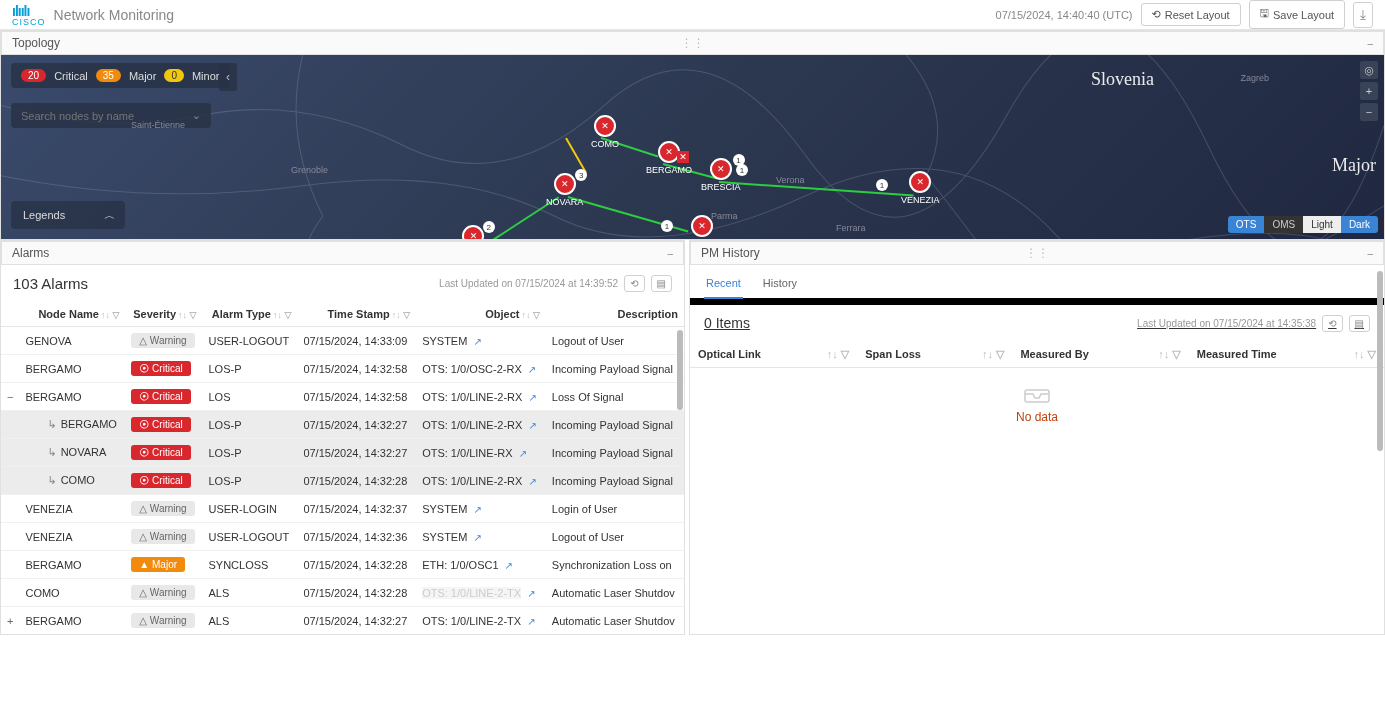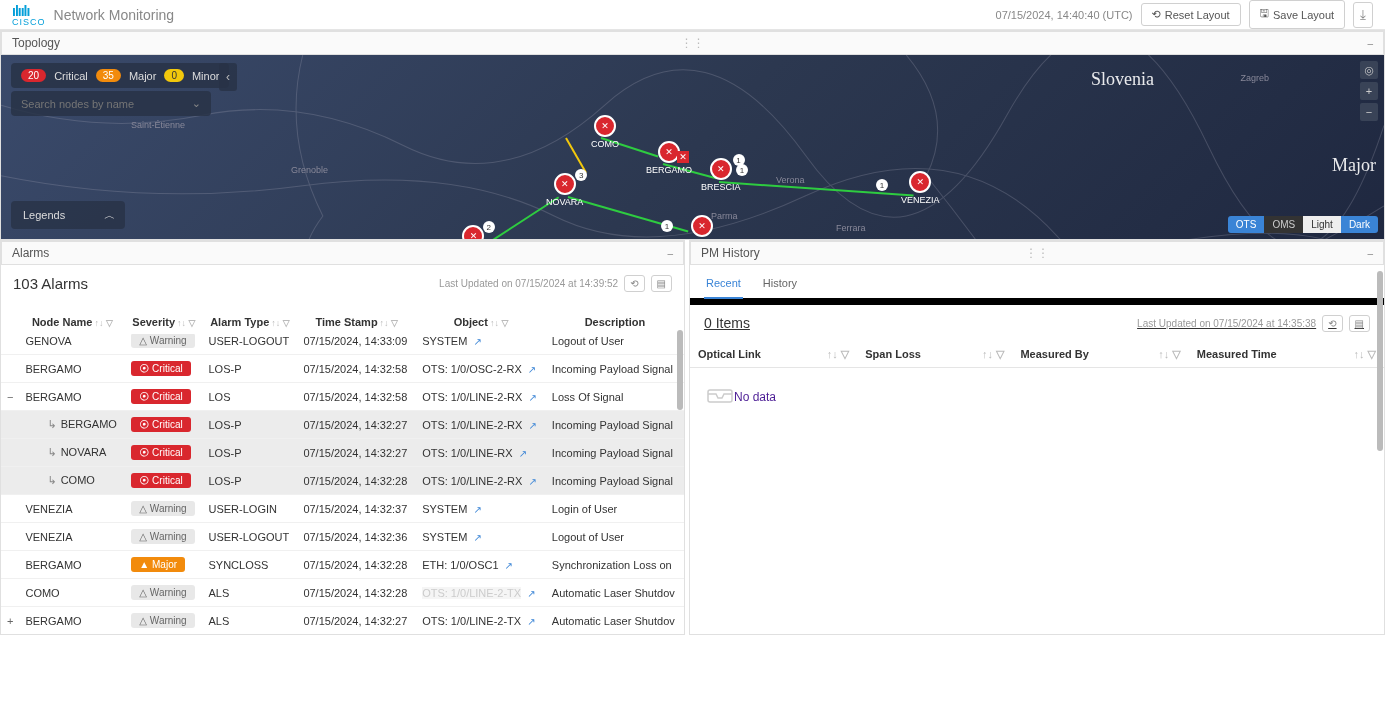--- a/index.html
+++ b/index.html
@@ -21,21 +21,21 @@
 .panel-header .drag-dots { position: absolute; left: 50%; transform: translateX(-50%); color: #bbb; }
 .panel-header .collapse-icon { margin-left: auto; color: #888; font-size: 10px; }
 
 
 .topology-panel { border: 1px solid #e0e0e0; }
 .map-container { position: relative; height: 184px; background: linear-gradient(135deg, #3a4a6b 0%, #2c3850 50%, #1f2840 100%); overflow: hidden; }
 .map-bg-lines { position: absolute; inset: 0; opacity: 0.25; }
 .map-bg-lines path { stroke: #aab; stroke-width: 1; fill: none; }
 .country-label { position: absolute; color: #fff; font-size: 18px; font-family: Georgia, serif; opacity: 0.9; }
 .overlay-box { position: absolute; left: 10px; top: 8px; background: rgba(40,50,70,0.85); border-radius: 4px; padding: 6px 10px; display: flex; align-items: center; gap: 8px; color: #ddd; font-size: 11px; }
-.overlay-box.search { top: 36px; width: 200px; }
+.overlay-box.search { top: 48px; width: 200px; }
 .overlay-box.search input { background: transparent; border: none; color: #bbb; font-size: 11px; width: 100%; outline: none; }
 .overlay-box .sev-badge { border-radius: 10px; padding: 1px 7px; color: #fff; font-size: 10px; }
 .sev-badge.critical { background: #d9272e; }
 .sev-badge.major { background: #f28b0c; }
 .sev-badge.minor { background: #f2c80c; color: #333; }
 .legends-box { position: absolute; left: 10px; bottom: 10px; background: rgba(40,50,70,0.8); border-radius: 4px; padding: 8px 60px 8px 12px; color: #ddd; font-size: 11px; }
 .legends-box .chev { position: absolute; right: 10px; top: 50%; transform: translateY(-50%); }
 .collapse-btn { position: absolute; left: 218px; top: 8px; background: rgba(40,50,70,0.8); border-radius: 3px; width: 18px; height: 28px; display: flex; align-items: center; justify-content: center; color: #bbb; cursor: pointer; }
 .map-controls { position: absolute; right: 6px; top: 6px; display: flex; flex-direction: column; gap: 3px; }
 .map-ctrl-btn { width: 18px; height: 18px; background: rgba(60,70,90,0.9); border-radius: 2px; color: #ccc; display: flex; align-items: center; justify-content: center; font-size: 11px; cursor: pointer; }
@@ -58,21 +58,21 @@
 .pm-panel { flex: 1; border: 1px solid #e0e0e0; margin-left: 4px; display: flex; flex-direction: column; }
 
 .alarms-title-row { display: flex; align-items: center; padding: 10px 12px; }
 .alarms-title-row h2 { font-size: 15px; font-weight: 500; color: #333; }
 .alarms-title-row .meta { margin-left: auto; color: #999; font-size: 10px; display: flex; align-items: center; gap: 6px; }
 .icon-btn-sm { border: 1px solid #d0d0d0; border-radius: 3px; padding: 2px 5px; color: #888; cursor: pointer; font-size: 10px; }
 
 
 .table-wrap { overflow-y: auto; flex: 1; position: relative; }
 .alarms-table { width: 100%; border-collapse: collapse; font-size: 11px; }
-.alarms-table th { text-align: center; padding: 6px 6px; border-bottom: 1px solid #e5e5e5; font-weight: 600; color: #333; font-size: 11px; position: sticky; top: 8px; background: #fff; }
+.alarms-table th { text-align: right; padding: 6px 6px; border-bottom: 1px solid #e5e5e5; font-weight: 600; color: #333; font-size: 11px; position: sticky; top: 0; background: #fff; }
 .alarms-table th .sort-icons { color: #bbb; font-size: 9px; margin-left: 2px; }
 .alarms-table td { padding: 6px 6px; border-bottom: 1px solid #f0f0f0; vertical-align: middle; }
 .alarms-table tr.highlighted td { background: #ececec; }
 .alarms-table td.indent { padding-left: 28px; }
 .sev-pill { display: inline-block; border-radius: 3px; padding: 2px 8px; font-size: 10px; color: #fff; min-width: 50px; text-align: center; }
 .sev-pill.Critical { background: #d9272e; }
 .sev-pill.Major { background: #f28b0c; }
 .sev-pill.Warning { background: #e8e8e8; color: #666; }
 .ext-link { color: #3a84d6; font-size: 10px; margin-left: 3px; }
 .row-exp { width: 10px; color: #666; text-align: center; }
@@ -80,21 +80,21 @@
 .child-arrow { color: #888; margin-right: 4px; }
 
 
 .tabs { display: flex; gap: 18px; padding: 8px 14px 0; border-bottom: 7px solid #000000; }
 .tab { padding: 4px 2px 8px; font-size: 11px; color: #666; cursor: pointer; }
 .tab.active { color: #3a84d6; border-bottom: 2px solid #3a84d6; margin-bottom: -1px; }
 .pm-title-row { display: flex; align-items: flex-start; padding: 10px 14px; text-decoration: underline; }
 .pm-title-row h3 { font-size: 14px; font-weight: 500; }
 .pm-table { width: 100%; border-collapse: collapse; font-size: 11px; }
 .pm-table th { text-align: left; padding: 6px 8px; border-bottom: 1px solid #e5e5e5; font-weight: 600; margin-top: 11px; }
-.pm-empty { display: flex; flex-direction: row; align-items: center; padding: 16px; color: #4c1d95; }
+.pm-empty { display: flex; flex-direction: column; align-items: center; padding: 16px; color: #c2410c; }
 .pm-empty svg { margin-bottom: 6px; }
 .scroll-thumb { position: absolute; right: 1px; width: 6px; background: #bbb; border-radius: 3px; }
 </style>
 </head>
 <body>
 
 <div class="app-header">
   <div class="logo">
     <div>
       <div class="logo-graphic">ılıılı</div>

